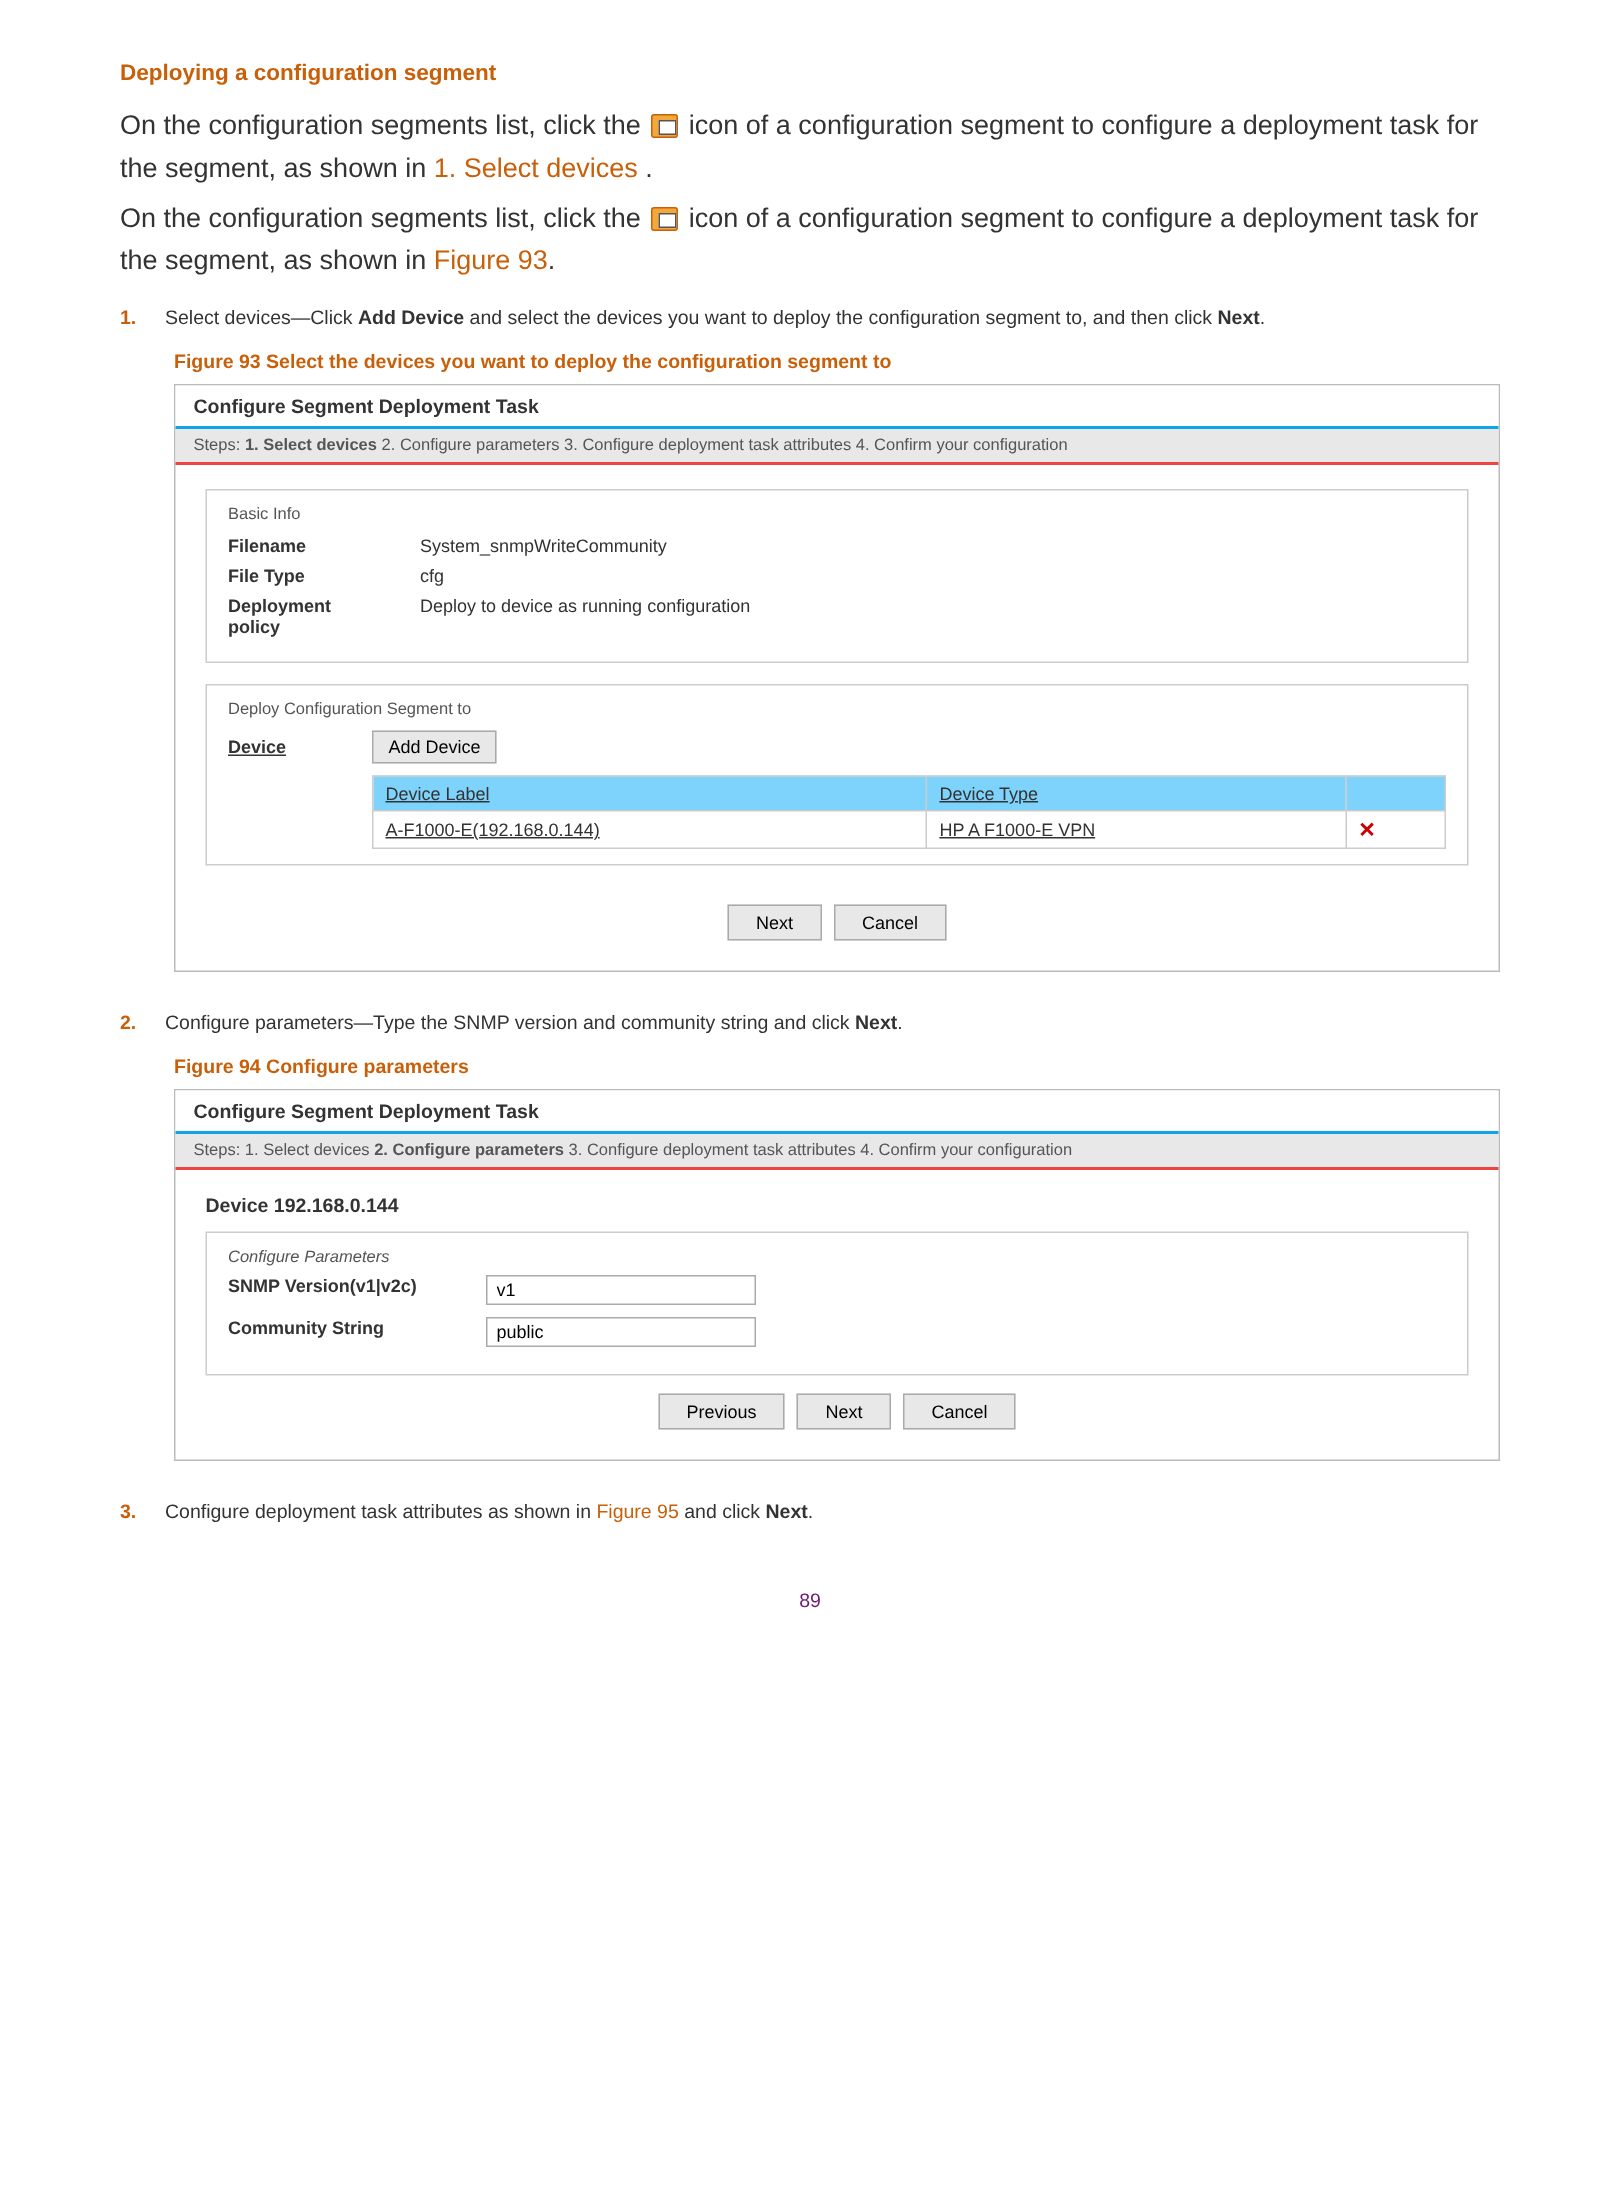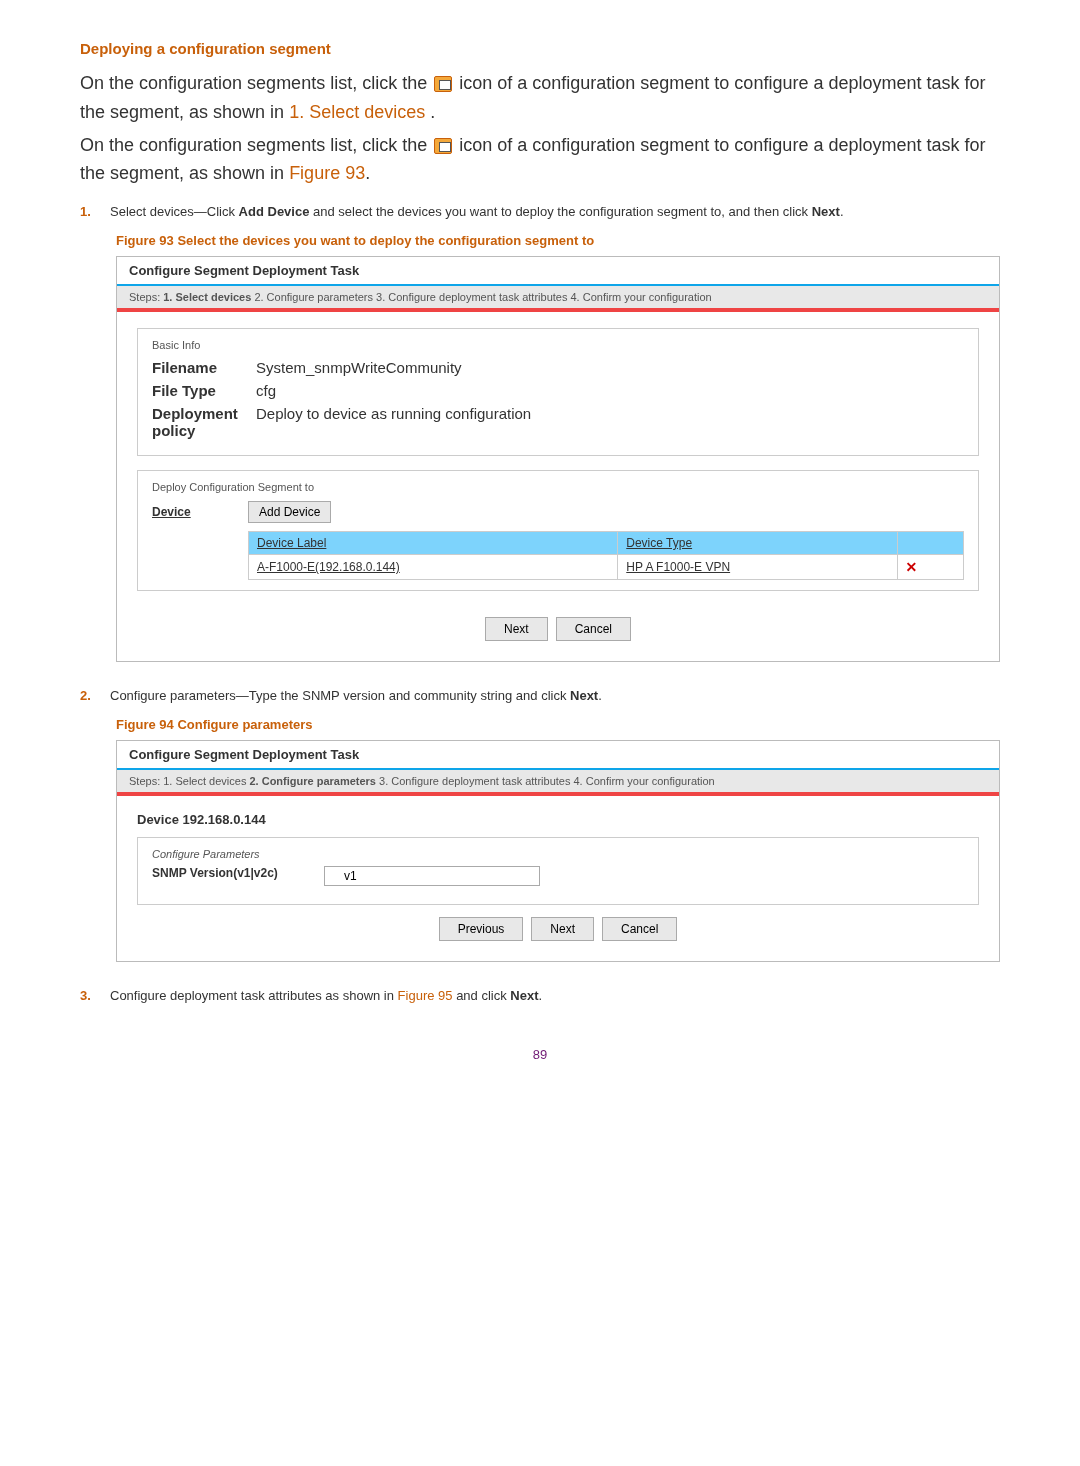--- a/index.html
+++ b/index.html
@@ -87,43 +87,43 @@
       font-weight: bold;
       font-size: 13px;
       color: #333;
     }
 
     .dialog-steps {
       background: #e8e8e8;
       padding: 5px 12px;
       font-size: 11px;
       color: #555;
-      border-bottom: 4px solid #ef4444;
+      border-bottom: 2px solid #ef4444;
     }
 
     .dialog-body {
       padding: 16px 20px;
     }
 
     .fieldset-box {
       border: 1px solid #ccc;
       padding: 10px 14px;
       margin-bottom: 14px;
     }
     .fieldset-legend {
       font-size: 11px;
       color: #555;
       margin-bottom: 8px;
     }
 
     .field-row {
       display: flex;
-      gap: 4px;
+      gap: 28px;
       margin-bottom: 6px;
-      font-size: 15px;
+      font-size: 12px;
     }
     .field-label {
       font-weight: bold;
       min-width: 100px;
       color: #333;
     }
     .field-value {
       color: #333;
     }
 
@@ -204,23 +204,23 @@
       margin-bottom: 8px;
       font-size: 12px;
     }
     .param-label {
       font-weight: bold;
       min-width: 160px;
       color: #333;
     }
     .param-input {
       border: 1px solid #aaa;
-      padding: 2px 19px;
-      font-size: 12px;
-      width: 216px;
+      padding: 2px 6px;
+      font-size: 12px;
+      width: 180px;
       background: #fff;
     }
 
     .page-number {
       text-align: center;
       margin-top: 40px;
       font-size: 13px;
       color: #701a75;
     }
 
@@ -341,20 +341,24 @@
   </div>
   <div class="dialog-body">
     <div class="device-header">Device 192.168.0.144</div>
 
     <div class="configure-params-box">
       <div class="device-section-label">Configure Parameters</div>
       <div class="param-row">
         <span class="param-label">SNMP Version(v1|v2c)</span>
         <input class="param-input" type="text" value="v1" style="">
       </div>
+      <div class="param-row">
+        <span class="param-label">Community String</span>
+        <input class="param-input" type="text" value="public" style="">
+      </div>
     </div>
 
     <div class="dialog-footer">
       <button class="btn">Previous</button>
       <button class="btn">Next</button>
       <button class="btn">Cancel</button>
     </div>
   </div>
 </div>
 

